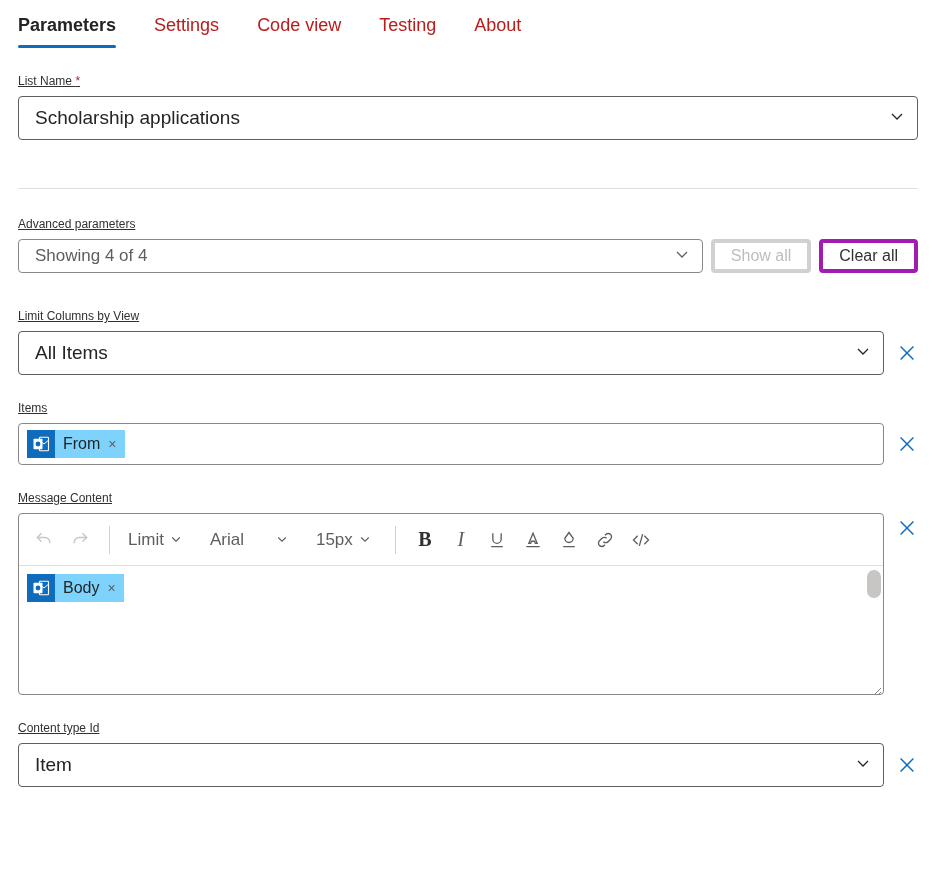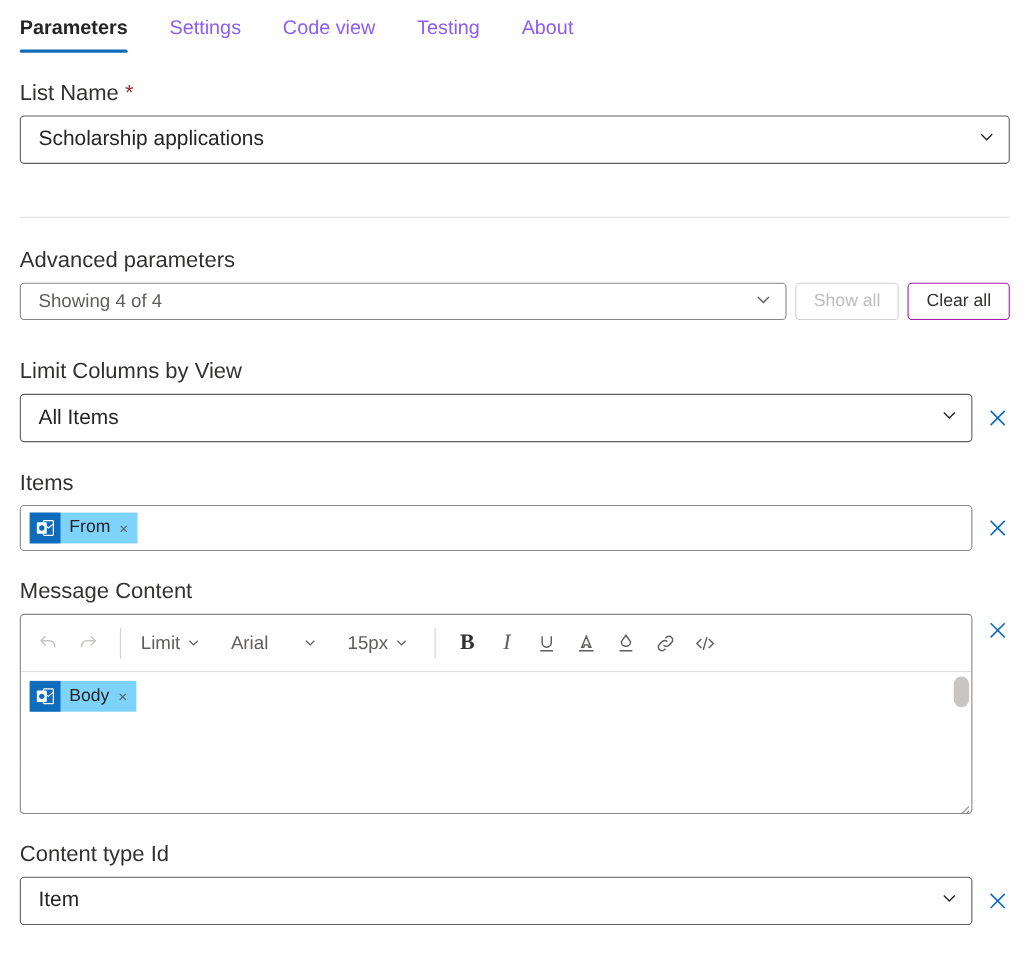--- a/index.html
+++ b/index.html
@@ -12,41 +12,42 @@
     background: #fff;
     width: 936px;
   }
   .tabs {
     display: flex;
     gap: 38px;
     margin-bottom: 28px;
   }
   .tab {
     font-size: 18px;
-    color: #8b5cf6;
+    color: #b91c1c;
     padding-bottom: 10px;
     cursor: pointer;
     position: relative;
   }
   .tab.active {
     color: #242424;
     font-weight: 600;
   }
   .tab.active::after {
     content: "";
     position: absolute;
     left: 0; right: 0; bottom: -2px;
     height: 3px;
     background: #0f6cbd;
     border-radius: 2px;
   }
   .field-label {
-    font-size: 20px;
+    font-size: 12px;
     color: #323130;
     margin-bottom: 8px;
+    text-decoration: underline;
   }
   .req { color: #a4262c; }
   .select-box {
     display: flex;
     align-items: center;
     justify-content: space-between;
     border: 1px solid #605e5c;
     border-radius: 4px;
     height: 44px;
     padding: 0 12px 0 16px;
@@ -67,21 +68,21 @@
     border-top: 1px solid #e1dfdd;
     margin: 48px 0 28px 0;
   }
   .adv-row {
     display: flex;
     gap: 8px;
     align-items: stretch;
   }
   .adv-row .select-box { flex: 1; }
   .btn {
-    border: 1px solid #a21caf;
+    border: 4px solid #a21caf;
     border-radius: 4px;
     background: #fff;
     font-size: 16px;
     padding: 0 16px;
     height: 34px;
     cursor: pointer;
     color: #323130;
   }
   .btn.disabled {
     color: #bdbdbd;

